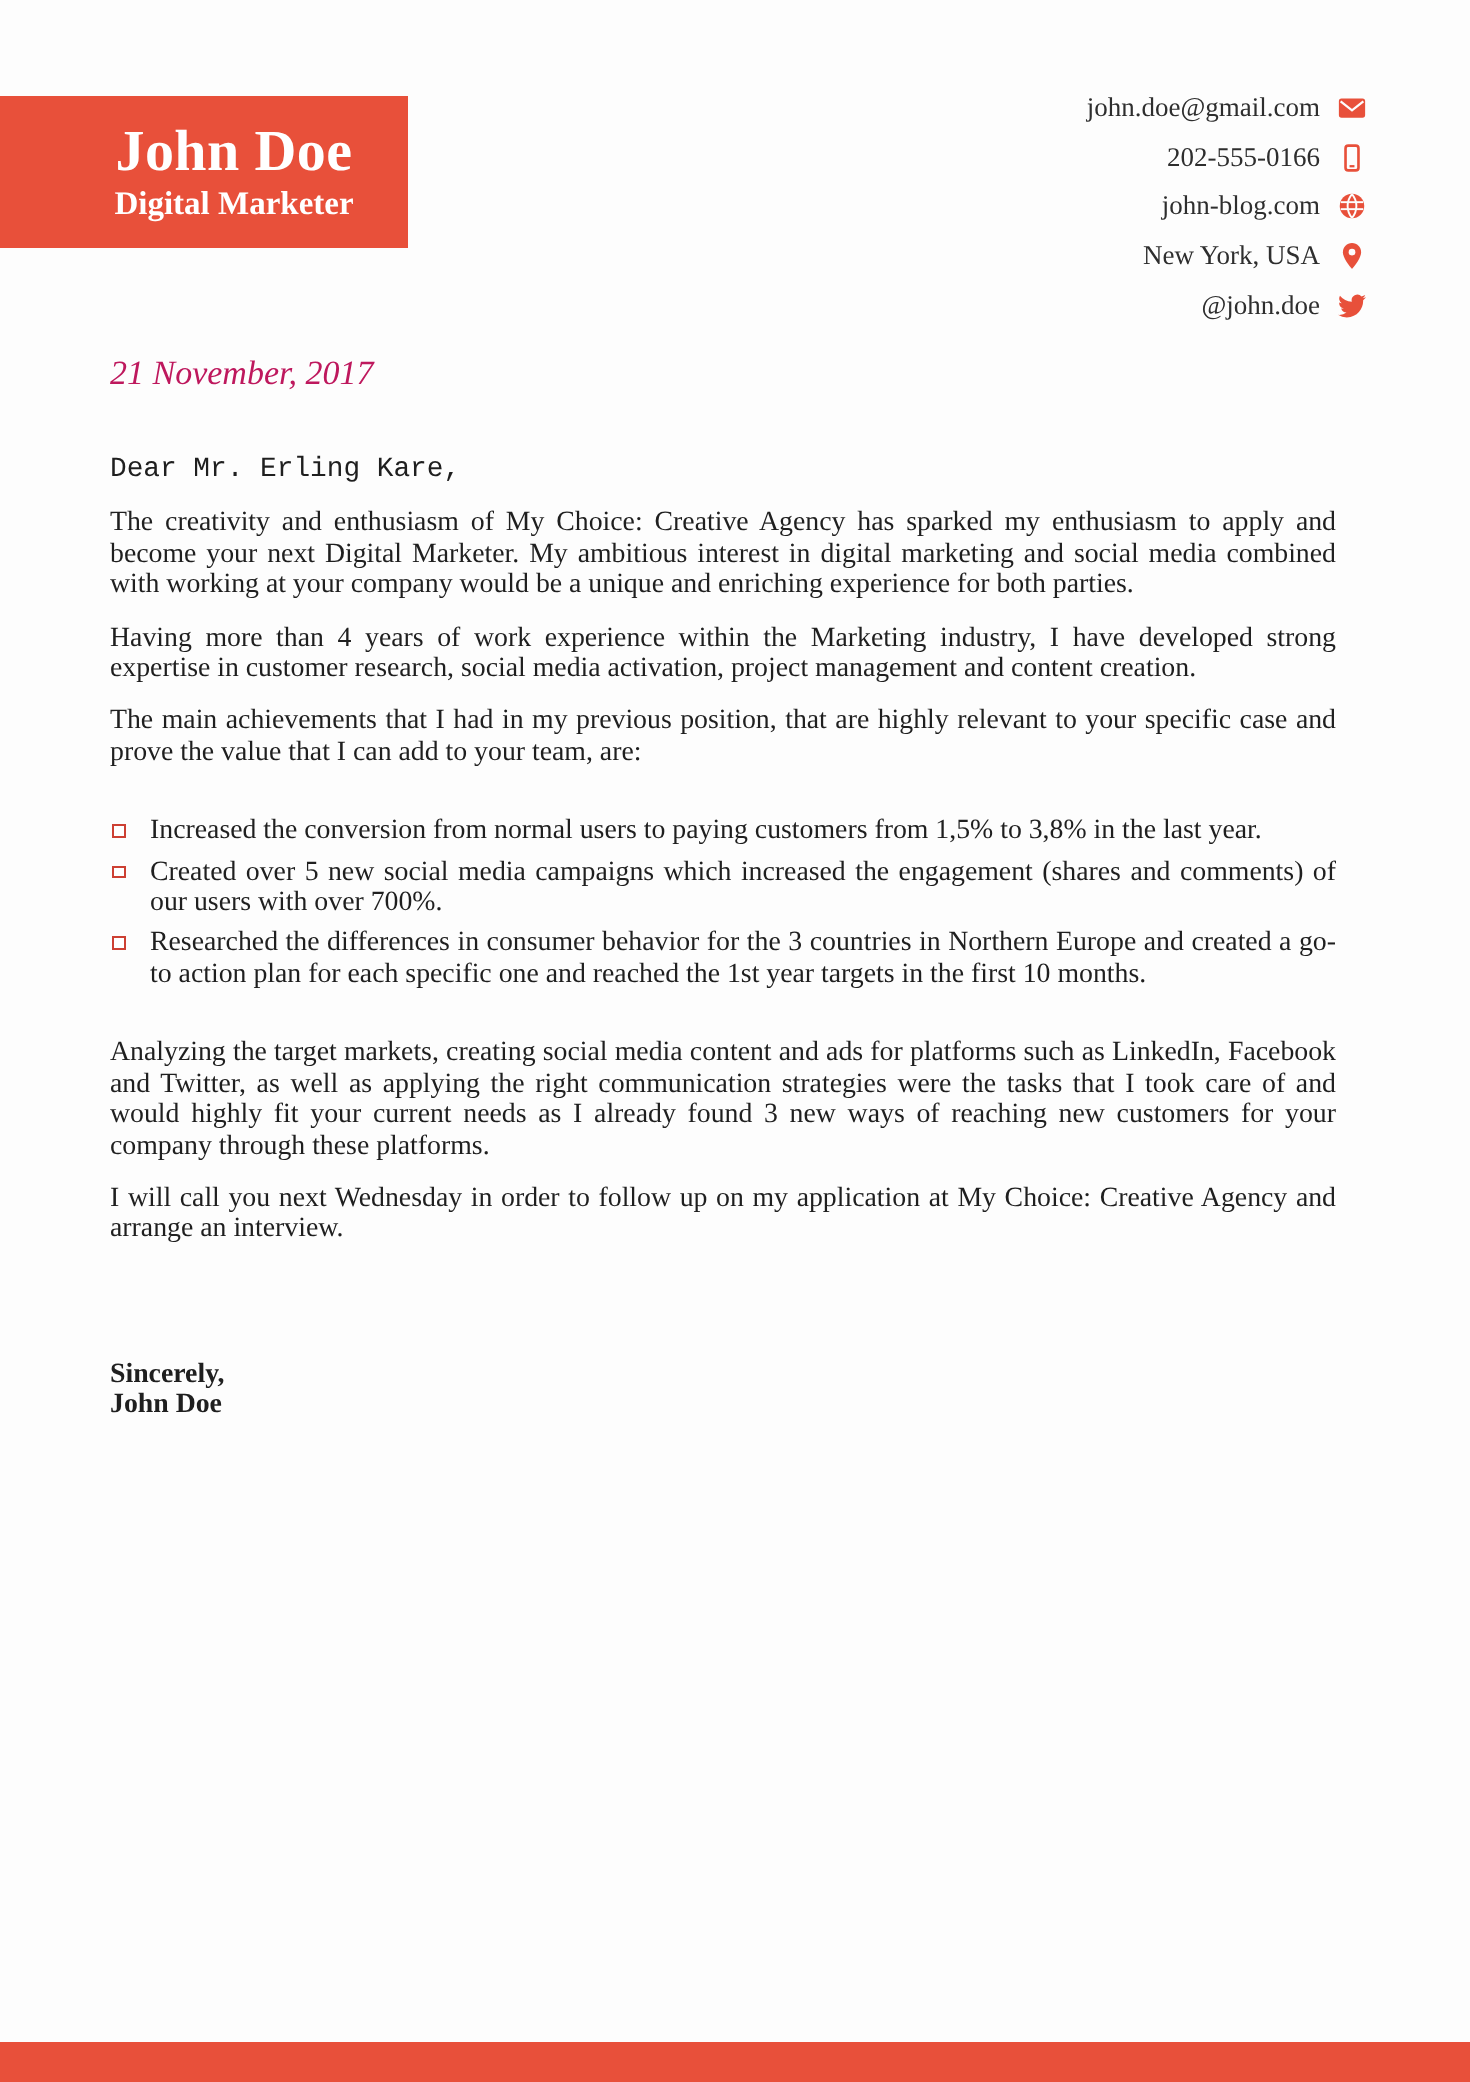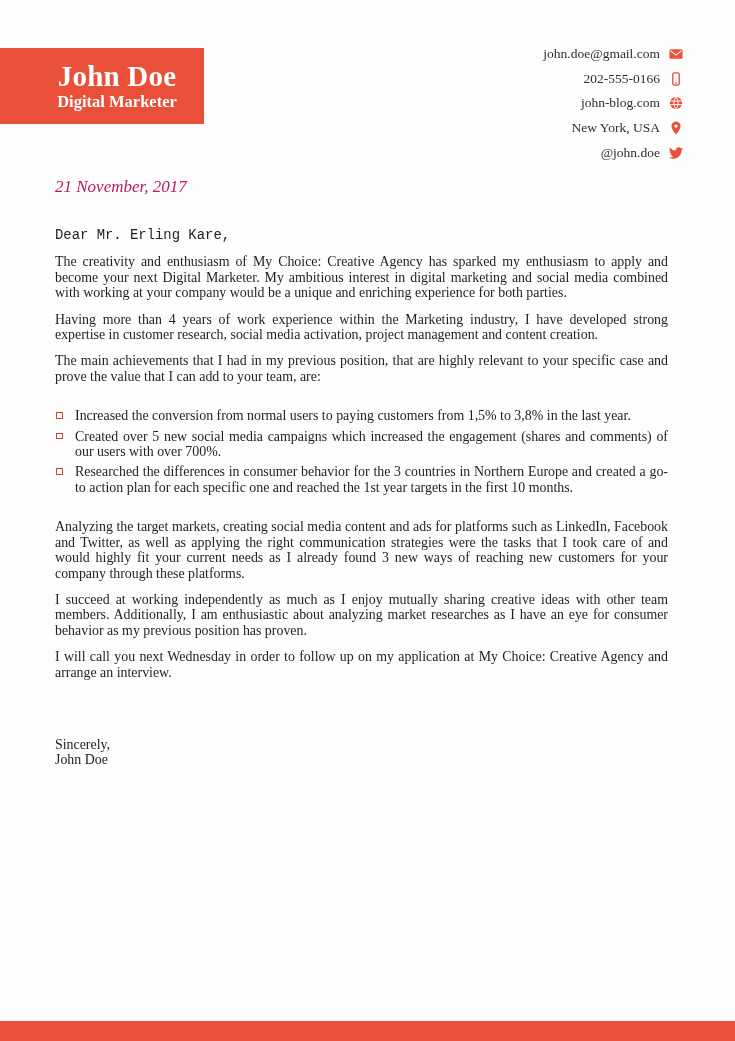--- a/index.html
+++ b/index.html
@@ -65,21 +65,21 @@
   ul.achievements li{
     position:relative;padding-left:20px;margin:0 0 5px 0;
     text-align:justify;
   }
   ul.achievements li::before{
     content:"";position:absolute;left:1px;top:4px;
     width:4.5px;height:4.5px;
     border:1.6px solid #cd4033;background:#fff;
   }
   .closing{margin-top:57px;}
-  .closing p{margin:0;text-align:left;}
+  .closing p{margin:0;text-align:left;font-weight:bold;}
 
   .bottom-bar{
     position:absolute;left:0;bottom:0;width:735px;height:20px;
     background:#e8503a;
   }
 </style>
 </head>
 <body>
 
 <div class="page">
@@ -146,21 +146,20 @@
     <p>Having more than 4 years of work experience within the Marketing industry, I have developed strong expertise in customer research, social media activation, project management and content creation.</p>
     <p>The main achievements that I had in my previous position, that are highly relevant to your specific case and prove the value that I can add to your team, are:</p>
 
     <ul class="achievements">
       <li>Increased the conversion from normal users to paying customers from 1,5% to 3,8% in the last year.</li>
       <li>Created over 5 new social media campaigns which increased the engagement (shares and comments) of our users with over 700%.</li>
       <li>Researched the differences in consumer behavior for the 3 countries in Northern Europe and created a go-to action plan for each specific one and reached the 1st year targets in the first 10 months.</li>
     </ul>
 
     <p>Analyzing the target markets, creating social media content and ads for platforms such as LinkedIn, Facebook and Twitter, as well as applying the right communication strategies were the tasks that I took care of and would highly fit your current needs as I already found 3 new ways of reaching new customers for your company through these platforms.</p>
-    <p>I succeed at working independently as much as I enjoy mutually sharing creative ideas with other team members. Additionally, I am enthusiastic about analyzing market researches as I have an eye for consumer behavior as my previous position has proven.</p>
     <p>I will call you next Wednesday in order to follow up on my application at My Choice: Creative Agency and arrange an interview.</p>
 
     <div class="closing">
       <p>Sincerely,</p>
       <p>John Doe</p>
     </div>
   </div>
 
   <div class="bottom-bar"></div>
 

